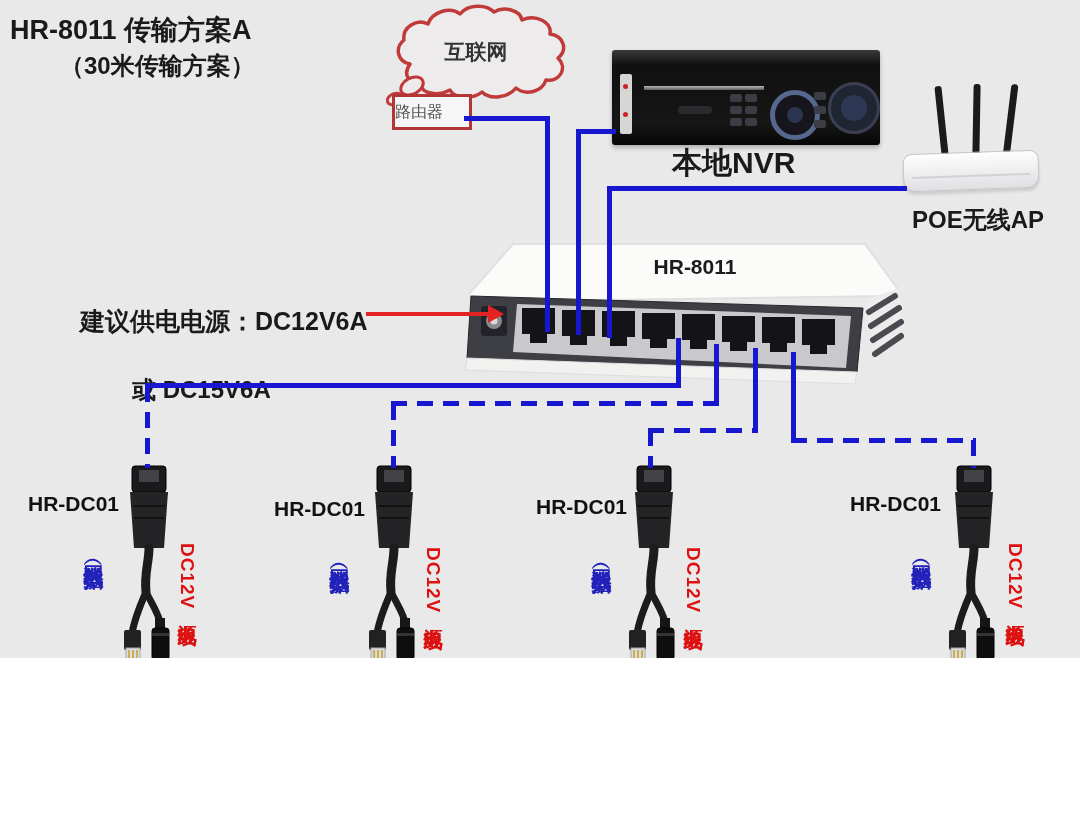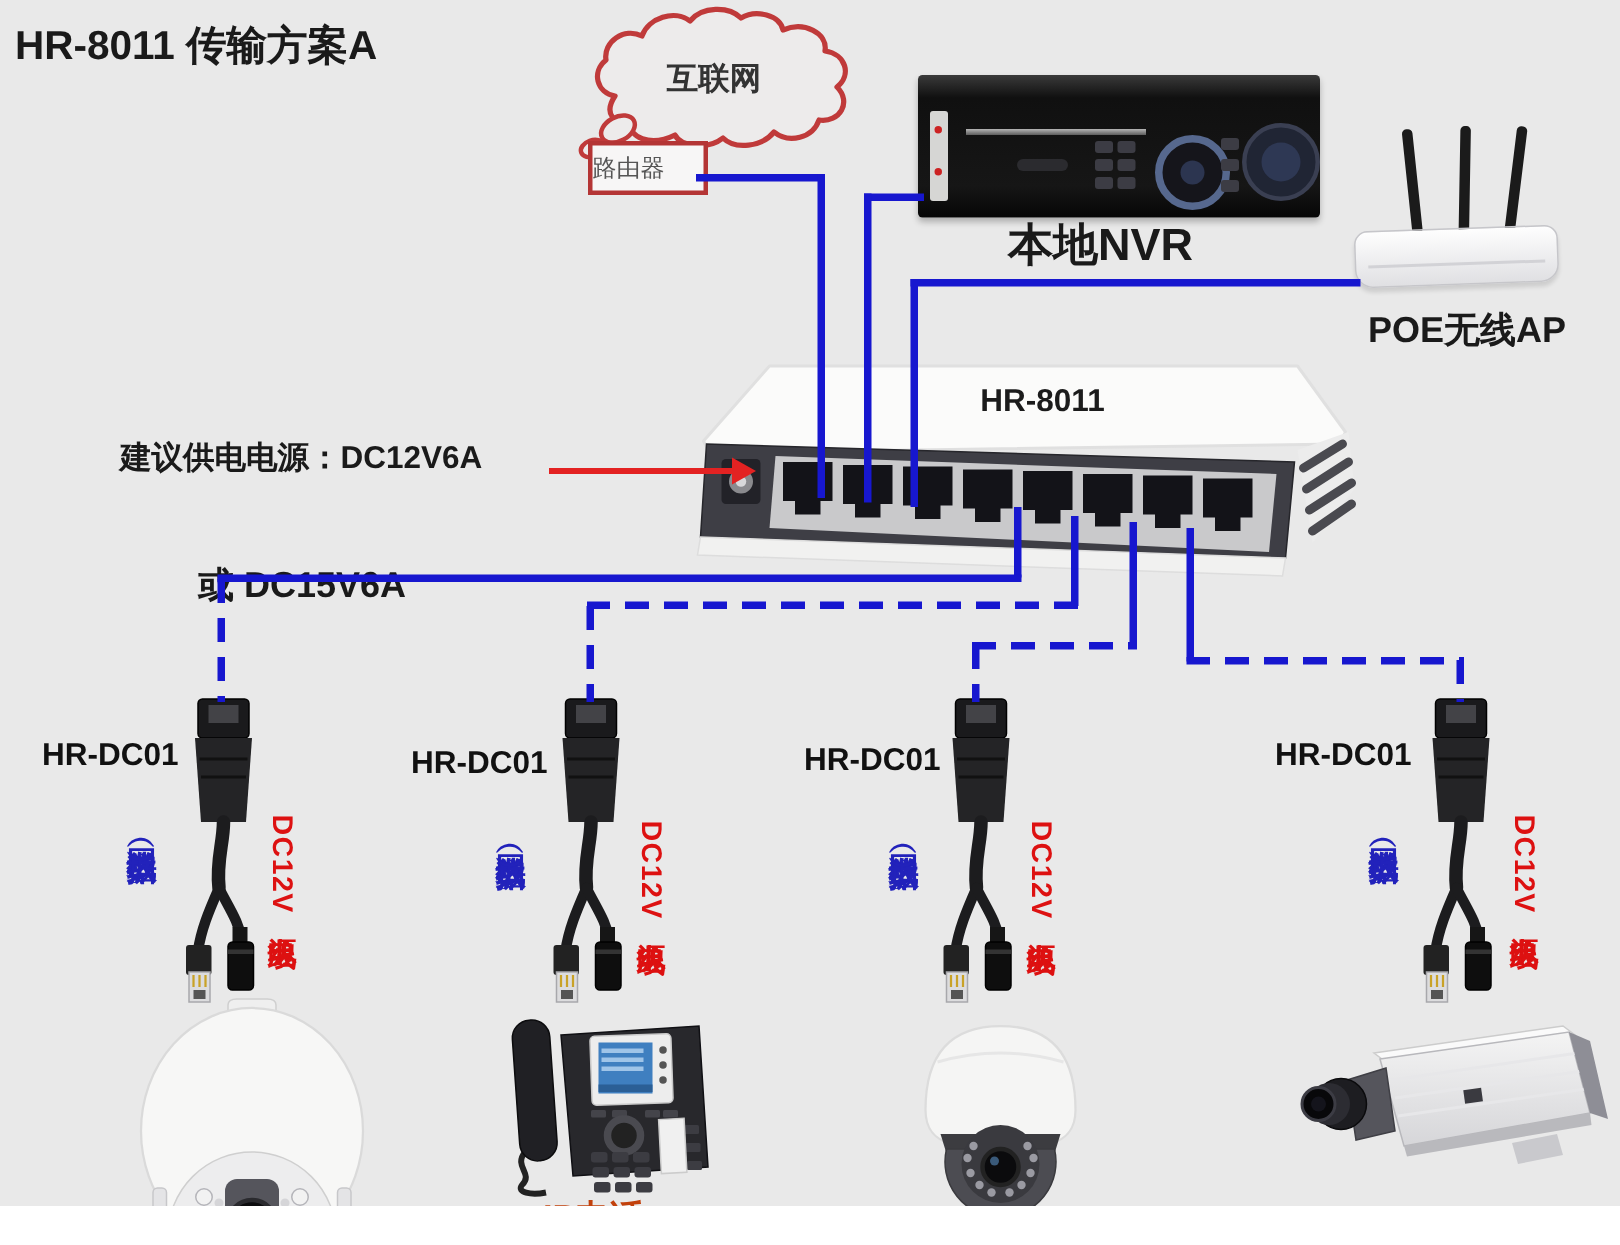--- a/index.html
+++ b/index.html
@@ -1,17 +1,17 @@
 <!DOCTYPE html>
 <html><head>
 <meta charset="utf-8">
 <style>
   html,body{margin:0;padding:0;}
   body{font-family:"Liberation Sans","DejaVu Sans",sans-serif;}
-  #canvas{position:relative;width:1080px;height:804px;background:#e9e9e9;overflow:hidden;}
+  #canvas{position:relative;width:1080px;height:658px;background:#e9e9e9;overflow:hidden;}
   .abs{position:absolute;}
   .txt{color:#1a1a1a;font-weight:bold;white-space:nowrap;}
   
   .lh,.lv,.dh,.dv{position:absolute;z-index:5;}
   .lh{height:5px;background:#1717cf;}
   .lv{width:5px;background:#1717cf;}
   .dh{height:5px;background:repeating-linear-gradient(90deg,#1717cf 0 16px,rgba(0,0,0,0) 16px 26px);}
   .dv{width:5px;background:repeating-linear-gradient(180deg,#1717cf 0 16px,rgba(0,0,0,0) 16px 26px);}
   
   .arrow-line{position:absolute;left:366px;top:312px;width:126px;height:4px;background:#e32222;z-index:6;}
@@ -49,20 +49,21 @@
   .devlabel{position:absolute;font-size:23px;font-weight:bold;color:#c2410c;z-index:6;white-space:nowrap;}
   svg{position:absolute;overflow:visible;}
   .bar{left:92px;top:825px;width:144px;height:5px;background:#38383a;z-index:4;}
 </style>
 </head>
 <body>
 
 <div id="canvas">
 
   <div class="abs txt" style="left:10px;top:12px;font-size:27px;">HR-8011 传输方案A</div>
+  <div class="abs txt" style="left:60px;top:50px;font-size:24px;">（30米传输方案）</div>
 
   <svg class="abs" style="left:370px;top:4px;z-index:4;" width="212" height="108" viewBox="0 0 212 108">
     <path d="M40,60 C28,58 24,44 34,36 C32,24 46,14 58,20 C62,8 80,2 90,10 C98,0 116,0 124,8
              C134,2 150,6 152,16 C166,10 182,18 180,30 C194,32 198,46 188,54 C198,64 190,78 176,76
              C172,88 156,92 146,84 C138,94 120,96 112,88 C102,96 84,94 80,86 C64,94 48,88 50,76
              C40,80 32,72 40,60 Z" fill="#edebeb" stroke="#c03a3a" stroke-width="3.5" stroke-linejoin="round"></path>
     <ellipse cx="42" cy="82" rx="12" ry="8" transform="rotate(-28 42 82)" fill="#edebeb" stroke="#c03a3a" stroke-width="3"></ellipse>
     <ellipse cx="25" cy="95" rx="8" ry="5.5" transform="rotate(-20 25 95)" fill="#edebeb" stroke="#c03a3a" stroke-width="3"></ellipse>
     <text x="106" y="55" text-anchor="middle" font-size="21" font-weight="bold" fill="#333">互联网</text>
   </svg>
@@ -116,21 +117,21 @@
       <path transform="translate(187,83)" d="M0,0 h33 v26 h-8 v9 h-17 v-9 h-8 Z"></path>
       <path transform="translate(227,84)" d="M0,0 h33 v26 h-8 v9 h-17 v-9 h-8 Z"></path>
       <path transform="translate(267,86)" d="M0,0 h33 v26 h-8 v9 h-17 v-9 h-8 Z"></path>
       <path transform="translate(307,87)" d="M0,0 h33 v26 h-8 v9 h-17 v-9 h-8 Z"></path>
       <path transform="translate(347,89)" d="M0,0 h33 v26 h-8 v9 h-17 v-9 h-8 Z"></path>
     </g>
     <polygon points="12,128 402,142 400,154 10,140" fill="#f1f1f0" stroke="#ddd"></polygon>
     <text x="240" y="44" text-anchor="middle" font-size="21" font-weight="bold" fill="#1b1b1b">HR-8011</text>
   </svg>
 
-  <div class="abs txt" style="left:80px;top:291px;font-size:21px;text-align:right;">建议供电电源：DC12V6A</div>
+  <div class="abs txt" style="left:80px;top:305px;font-size:25px;text-align:right;">建议供电电源：DC12V6A</div>
   <div class="abs txt" style="left:132px;top:326px;font-size:24px;margin-top:48px;">或 DC15V6A</div>
   <div class="arrow-line"></div>
   <div class="arrow-head"></div>
 
   <div class="lh" style="left:464px;top:116px;width:86px;"></div>
   <div class="lv" style="left:545px;top:116px;height:216px;"></div>
   <div class="lh" style="left:576px;top:129px;width:40px;"></div>
   <div class="lv" style="left:576px;top:129px;height:206px;"></div>
   <div class="lh" style="left:607px;top:186px;width:300px;"></div>
   <div class="lv" style="left:607px;top:186px;height:152px;"></div>

